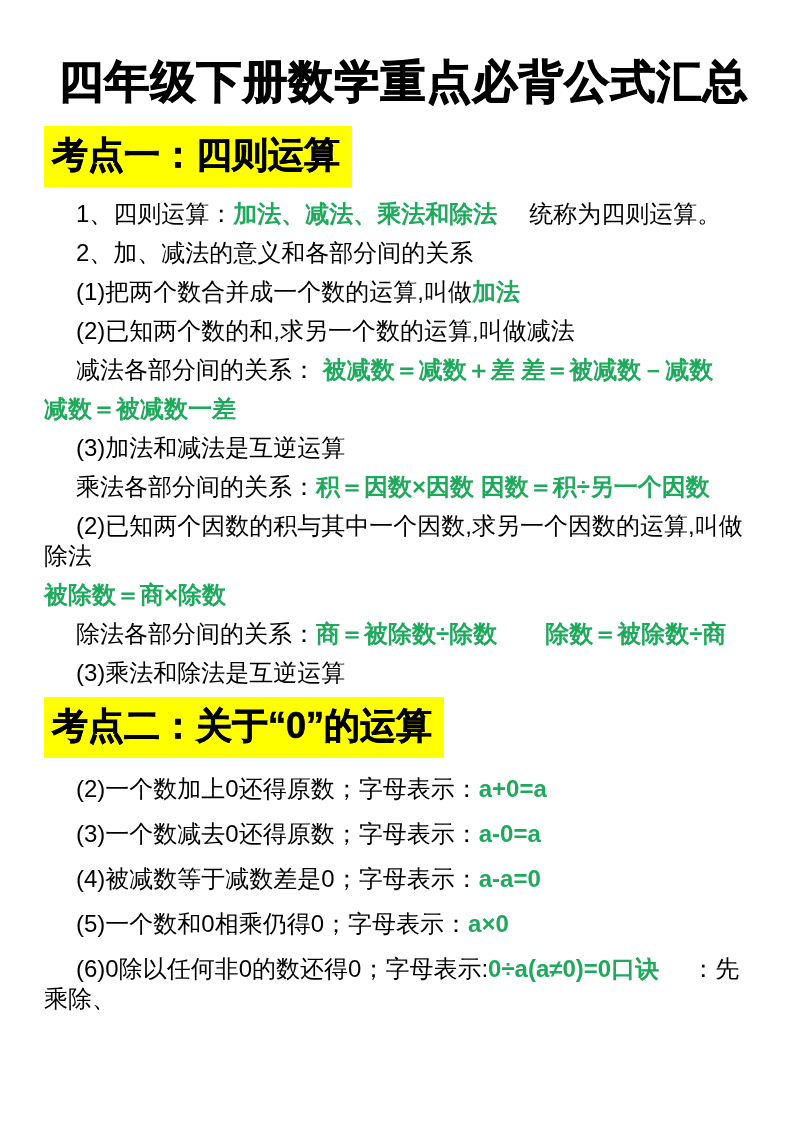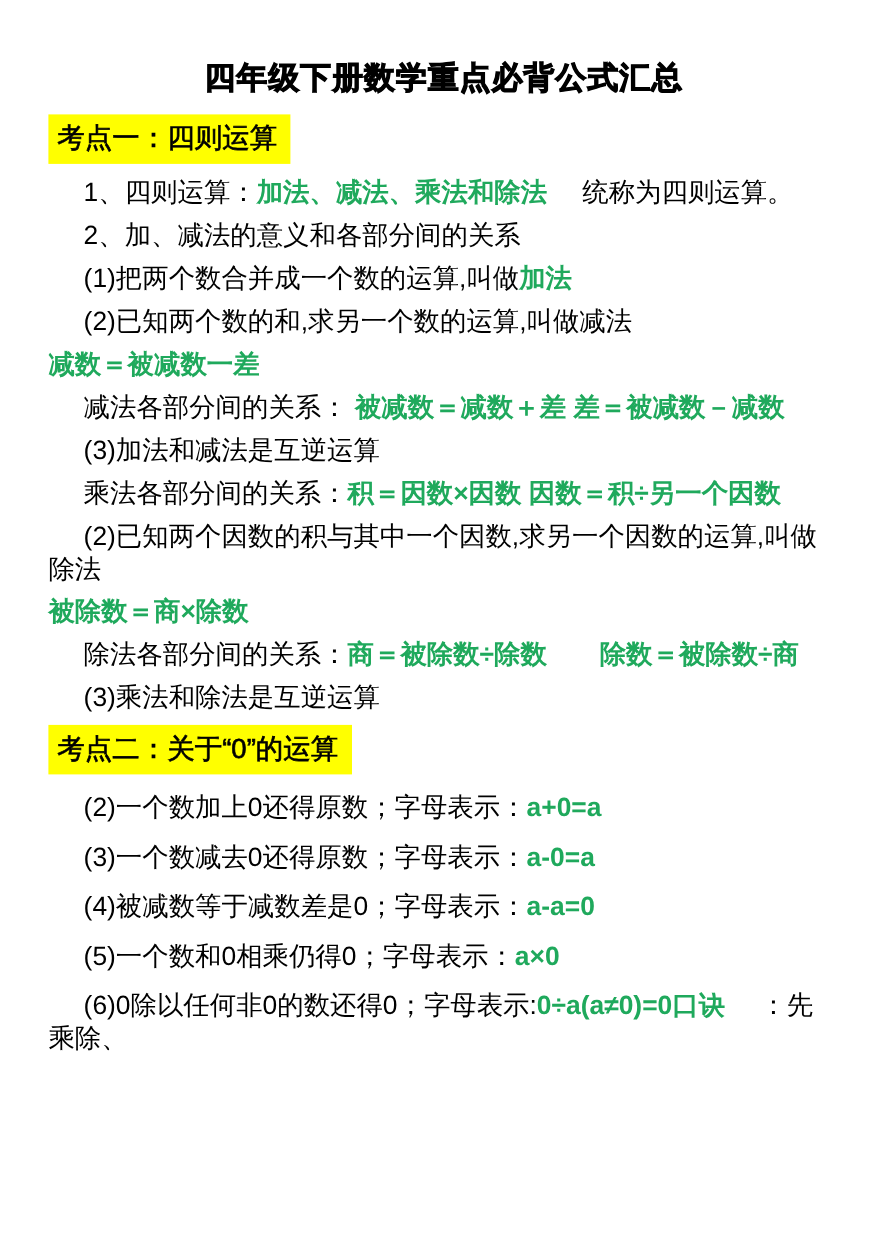--- a/index.html
+++ b/index.html
@@ -19,40 +19,40 @@
     font-family: "Liberation Sans", "DejaVu Sans", sans-serif;
     color: var(--ink);
   }
   .page {
     box-sizing: border-box;
     width: 793px;
     height: 1122px;
     padding: 0 30px 0 44px;
   }
   .title {
-    font-size: 28px;
+    font-size: 45px;
     font-weight: 900;
     text-align: center;
     margin: 0;
     padding-top: 52px;
     letter-spacing: 1px;
     -webkit-text-stroke: 1px #000;
   }
   .section-header {
     margin: 14px 0 12px 0;
   }
   .section2 .section-header {
     margin-top: 2px;
     margin-bottom: 16px;
   }
   .hl {
     display: inline-block;
     background: var(--hl);
-    font-size: 25px;
-    font-weight: 400;
+    font-size: 36px;
+    font-weight: 700;
     -webkit-text-stroke: 0.6px #000;
     padding: 5px 12px 7px 8px;
   }
   .line {
     font-size: 24px;
     line-height: 30px;
     margin-bottom: 9px;
     white-space: pre-wrap;
   }
   .section2 .line {
@@ -73,22 +73,22 @@
 
 <div class="page">
   <h1 class="title">四年级下册数学重点必背公式汇总</h1>
   <div id="content">
       <div class="section">
         <div class="section-header"><span class="hl">考点一：四则运算</span></div>
         <div class="line"><span class="seg-n">1、四则运算：</span><span class="seg-g">加法、减法、乘法和除法</span><span class="seg-n">统称为四则运算。</span></div>
         <div class="line"><span class="seg-n">2、加、减法的意义和各部分间的关系</span></div>
         <div class="line"><span class="seg-n">(1)把两个数合并成一个数的运算,叫做</span><span class="seg-g">加法</span></div>
         <div class="line"><span class="seg-n">(2)已知两个数的和,求另一个数的运算,叫做减法</span></div>
+        <div class="line"><span class="seg-n">减法各部分间的关系： </span><span class="seg-g">被减数＝减数＋差 差＝被减数－减数</span></div>
         <div class="line"><span class="seg-g">减数＝被减数一差</span></div>
-        <div class="line"><span class="seg-n">减法各部分间的关系： </span><span class="seg-g">被减数＝减数＋差 差＝被减数－减数</span></div>
         <div class="line"><span class="seg-n">(3)加法和减法是互逆运算</span></div>
         <div class="line"><span class="seg-n">乘法各部分间的关系：</span><span class="seg-g">积＝因数×因数 因数＝积÷另一个因数</span></div>
         <div class="line"><span class="seg-n">(2)已知两个因数的积与其中一个因数,求另一个因数的运算,叫做除法</span></div>
         <div class="line"><span class="seg-g">被除数＝商×除数</span></div>
         <div class="line"><span class="seg-n">除法各部分间的关系：</span><span class="seg-g">商＝被除数÷除数　　除数＝被除数÷商</span></div>
         <div class="line"><span class="seg-n">(3)乘法和除法是互逆运算</span></div>
       </div>
       <div class="section section2">
         <div class="section-header"><span class="hl">考点二：关于“0”的运算</span></div>
         <div class="line"><span class="seg-n">(2)一个数加上0还得原数；字母表示：</span><span class="seg-g">a+0=a</span></div>

